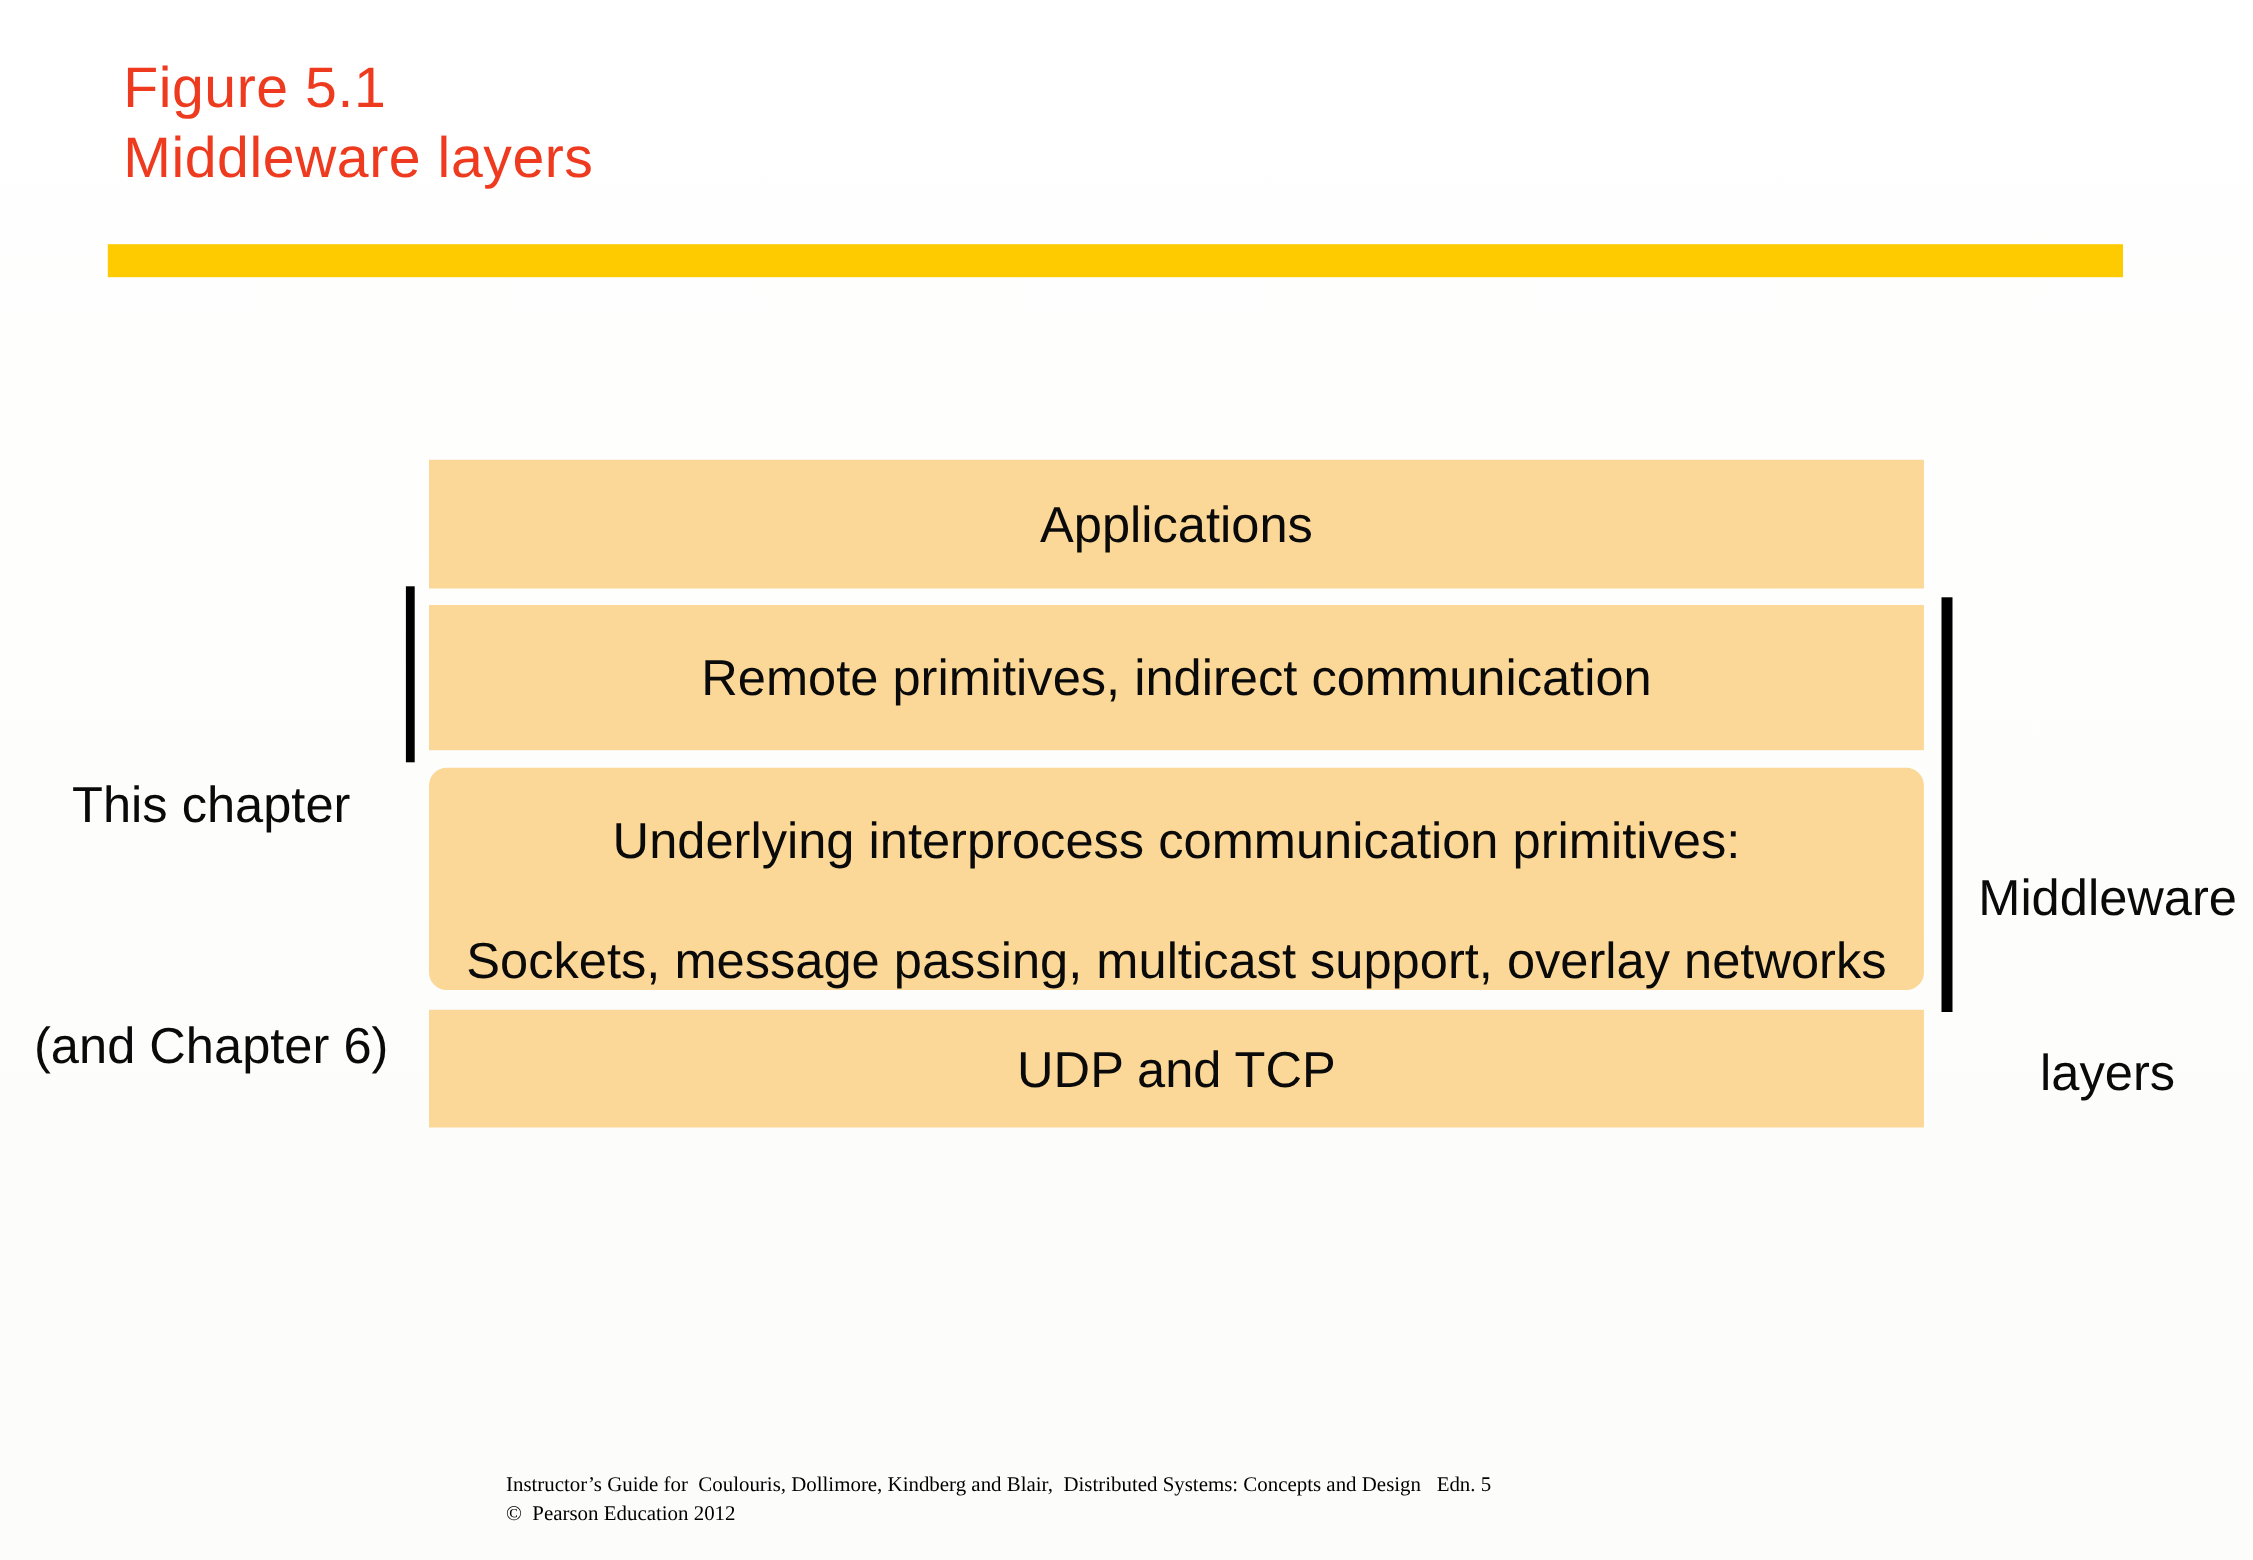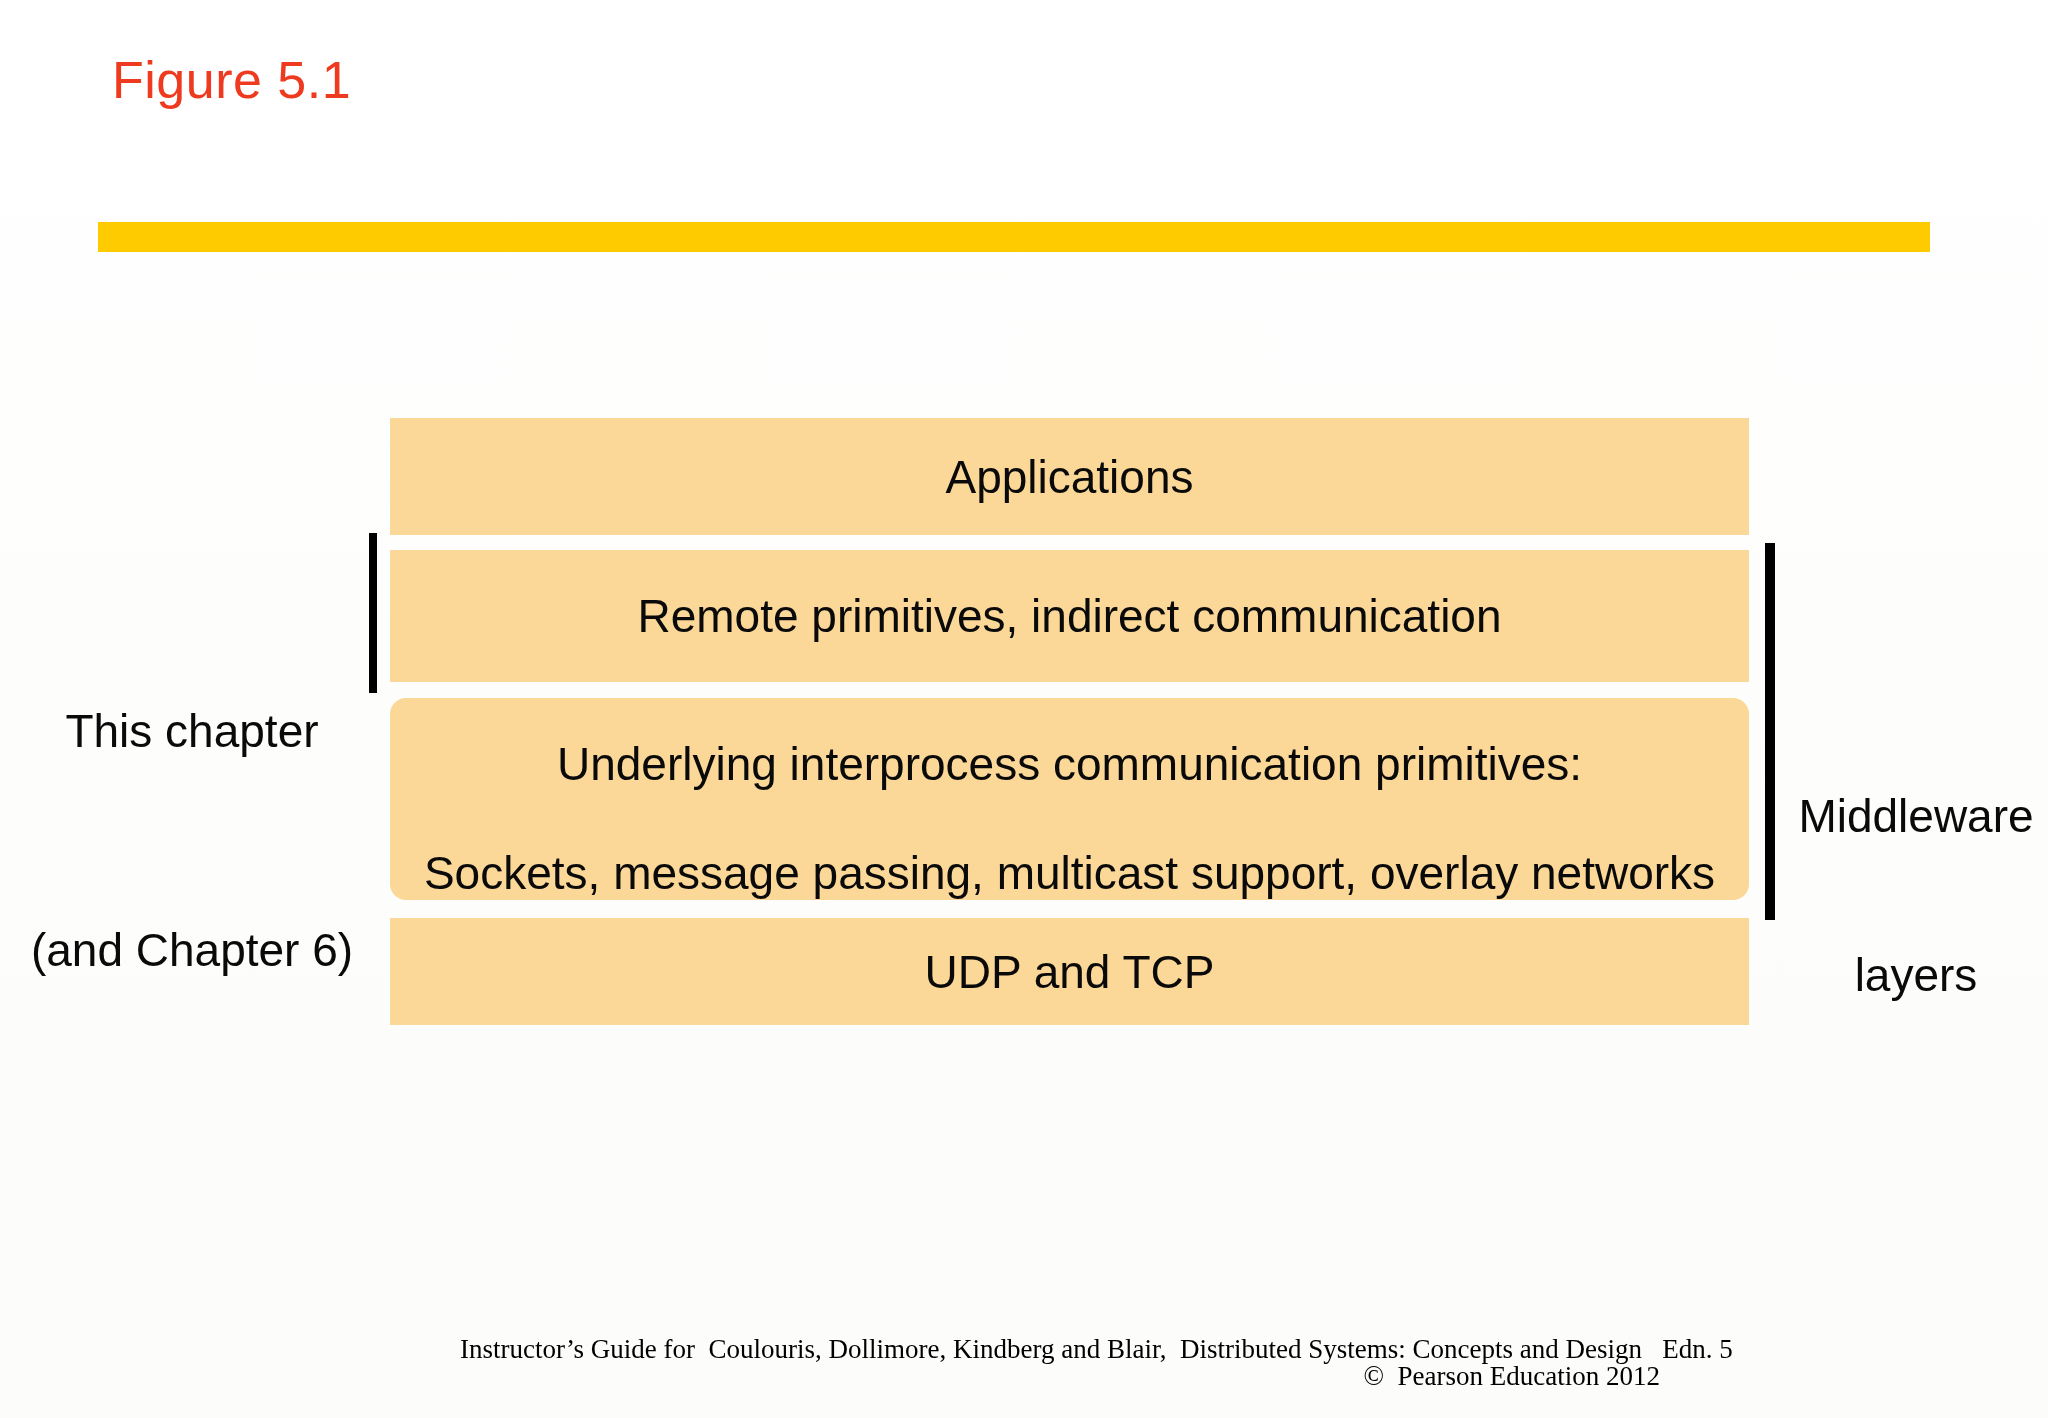--- a/index.html
+++ b/index.html
@@ -89,34 +89,35 @@
     line-height: 53px;
   }
 
   
   .footer {
     position: absolute;
     left: 460px;
     width: 1200px;
     top: 1336px;
     font-family: "Liberation Serif", serif;
-    font-size: 27px;
+    font-size: 19px;
     line-height: 27px;
-    text-align: right;
+    text-align: left;
     color: #000000;
   }
   .footer div { white-space: pre; }
 </style>
 </head>
 <body>
 
 <div class="page">
 
   <div class="title-block">
     <div>Figure 5.1</div>
+    <div>Middleware layers</div>
   </div>
 
   <div class="accent-bar"></div>
 
   <div class="layer-box box-applications">
     <div class="layer-line">Applications</div>
   </div>
 
   <div class="layer-box box-remote">
     <div class="layer-line">Remote primitives, indirect communication</div>

